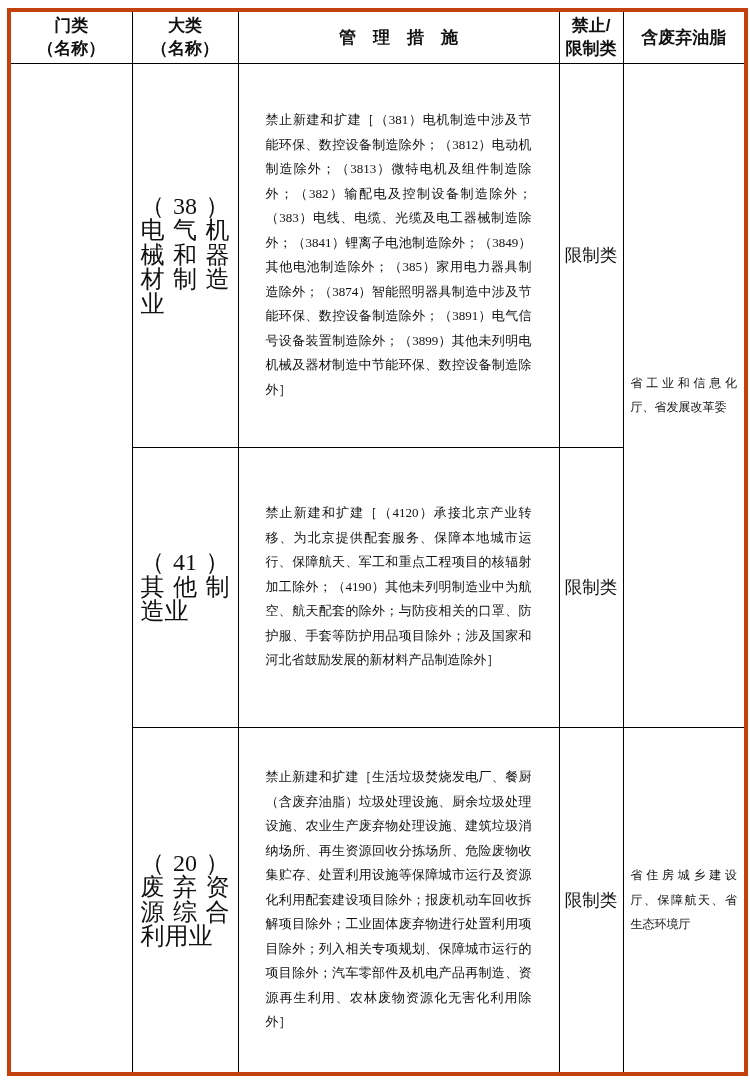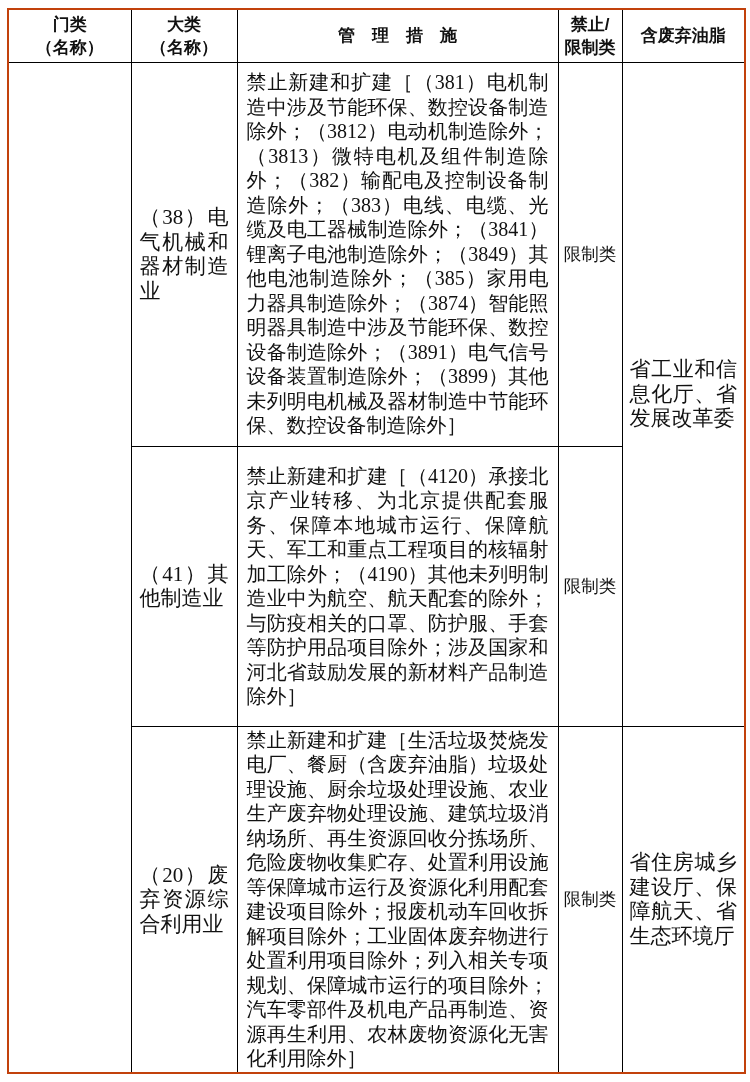--- a/index.html
+++ b/index.html
@@ -12,57 +12,57 @@
     position: relative;
     font-family: "Liberation Serif", "DejaVu Serif", serif;
     color: #111111;
   }
   table.doc-table {
     position: absolute;
     left: 7px; top: 8px;
     width: 737px; height: 1064px;
     border-collapse: collapse;
     table-layout: fixed;
-    border: 2px solid #c2410c;
+    border: 4px solid #c2410c;
   }
   .doc-table th, .doc-table td {
     border: 1.5px solid #000;
     vertical-align: middle;
     overflow: hidden;
   }
   .doc-table thead th {
     font-family: "Liberation Sans", "DejaVu Sans", sans-serif;
     font-weight: bold;
     font-size: 17px;
     line-height: 23px;
     text-align: center;
     white-space: pre-line;
     padding: 2px 2px;
   }
   td.cell-category { background: #ffffff; }
   td.cell-major {
-    font-size: 21px;
+    font-size: 24px;
     line-height: 24.5px;
     text-align: justify;
     text-justify: inter-character;
     padding: 12px 8px;
   }
   td.cell-measures {
-    font-size: 20px;
+    font-size: 13px;
     line-height: 24.5px;
     text-align: justify;
     text-justify: inter-character;
-    padding: 0 9px;
+    padding: 0 27px;
   }
   td.cell-restrict {
     font-size: 17.5px;
     text-align: center;
   }
   td.cell-dept {
-    font-size: 21px;
+    font-size: 12px;
     line-height: 24.5px;
     text-align: justify;
     text-justify: inter-character;
     padding: 0 7px;
     margin-top: 15px;
   }
 </style>
 </head>
 <body>
 

